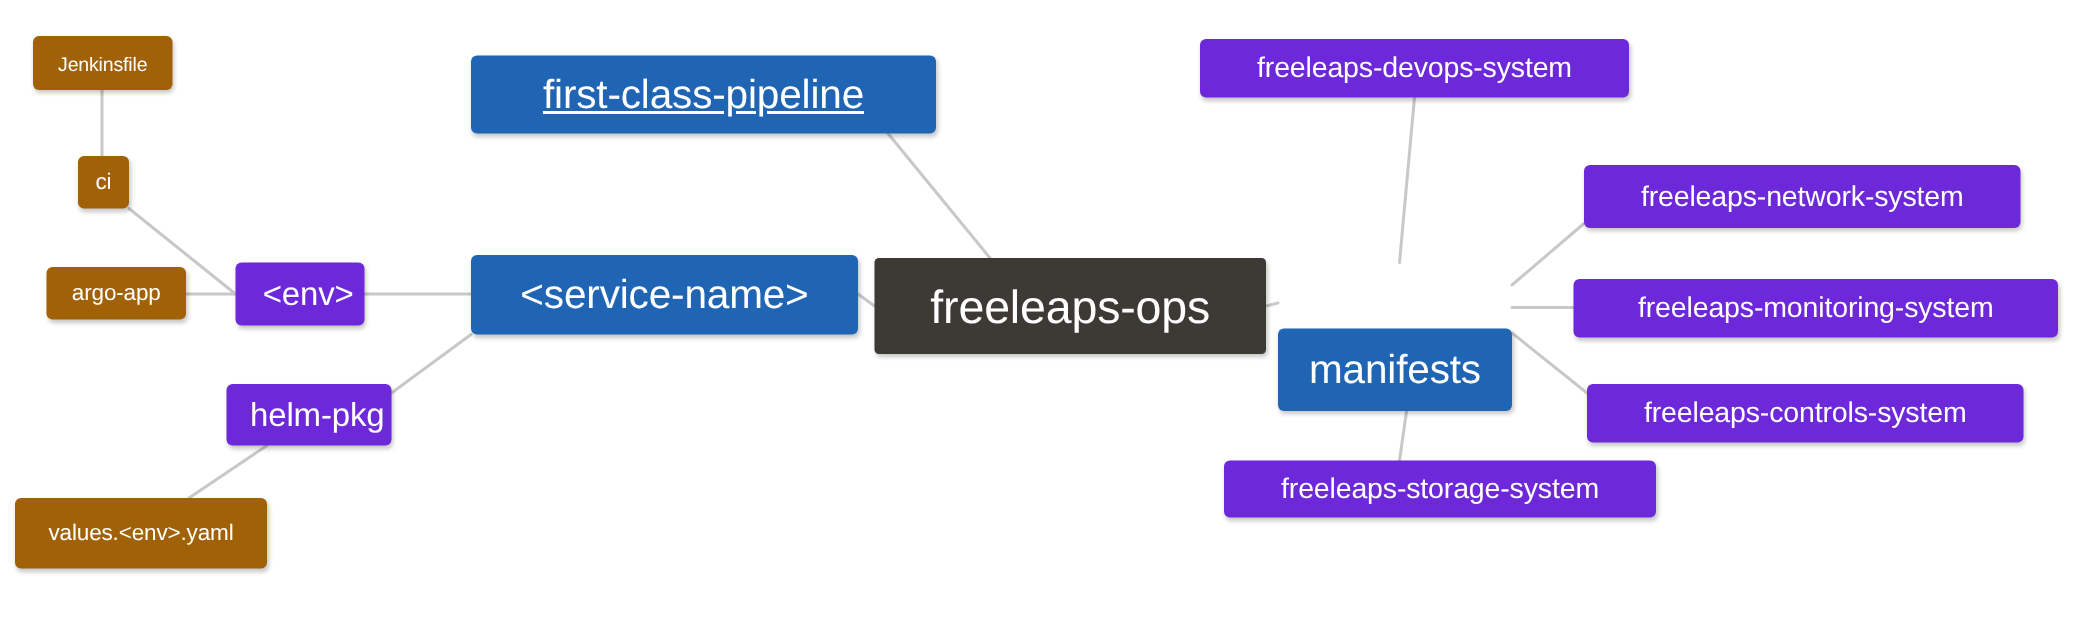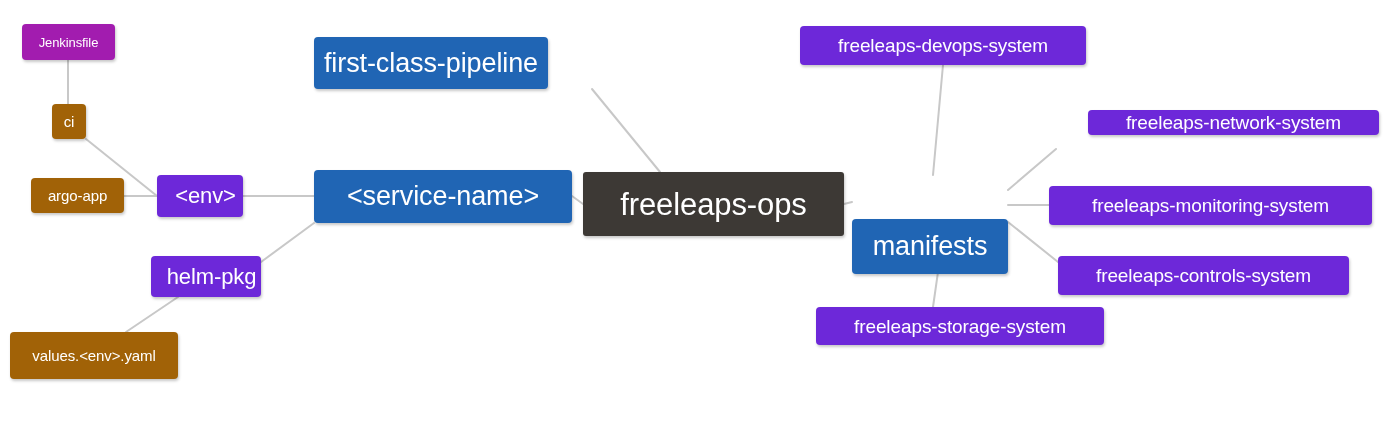--- a/index.html
+++ b/index.html
@@ -52,21 +52,21 @@
     background: #3d3935;
     border-radius: 3px;
   }
   .n-blue {
     background: #2065b4;
   }
   .n-green {
     background: #6d28d9;
   }
   .n-orange {
-    background: #a21caf;
+    background: #a16207;
   }
   .n-red {
     background: #a16207;
   }
   
   .t-root   { font-size: 31px; }
   .t-l1     { font-size: 27px; }
   .t-l2     { font-size: 22px; padding-left: 11px; }
   .t-l3     { font-size: 19px; }
   .t-l4     { font-size: 15px; }
@@ -101,39 +101,39 @@
       </div>
       <div class="node n-red t-l4" style="left: 31px; top: 178px; width: 93px; height: 35px;">
         <span>argo-app</span>
       </div>
       <div class="node n-green t-l2" style="left: 157px; top: 175px; width: 86px; height: 42px;">
         <span>&lt;env&gt;</span>
       </div>
       <div class="node n-blue t-l1" style="left: 314px; top: 170px; width: 258px; height: 53px;">
         <span>&lt;service-name&gt;</span>
       </div>
-      <div class="node n-blue t-l1" style="left: 314px; top: 37px; width: 234px; height: 52px;">
+      <div class="node n-blue t-l1" style="left: 314px; top: 37px; width: 310px; height: 52px; text-decoration: underline;">
         <span>first-class-pipeline</span>
       </div>
       <div class="node n-green t-l2" style="left: 151px; top: 256px; width: 110px; height: 41px;">
         <span>helm-pkg</span>
       </div>
       <div class="node n-red t-l4" style="left: 10px; top: 332px; width: 168px; height: 47px;">
         <span>values.&lt;env&gt;.yaml</span>
       </div>
       <div class="node n-root t-root" style="left: 583px; top: 172px; width: 261px; height: 64px;">
         <span>freeleaps-ops</span>
       </div>
       <div class="node n-blue t-l1" style="left: 852px; top: 175px; width: 156px; height: 55px; margin-top: 44px;">
         <span>manifests</span>
       </div>
       <div class="node n-green t-l3" style="left: 800px; top: 26px; width: 286px; height: 39px;">
         <span>freeleaps-devops-system</span>
       </div>
-      <div class="node n-green t-l3" style="left: 1088px; top: 110px; width: 291px; height: 25px;">
+      <div class="node n-green t-l3" style="left: 1056px; top: 110px; width: 291px; height: 42px;">
         <span>freeleaps-network-system</span>
       </div>
       <div class="node n-green t-l3" style="left: 1049px; top: 186px; width: 323px; height: 39px;">
         <span>freeleaps-monitoring-system</span>
       </div>
       <div class="node n-green t-l3" style="left: 1058px; top: 256px; width: 291px; height: 39px;">
         <span>freeleaps-controls-system</span>
       </div>
       <div class="node n-green t-l3" style="left: 816px; top: 307px; width: 288px; height: 38px;">
         <span>freeleaps-storage-system</span>

